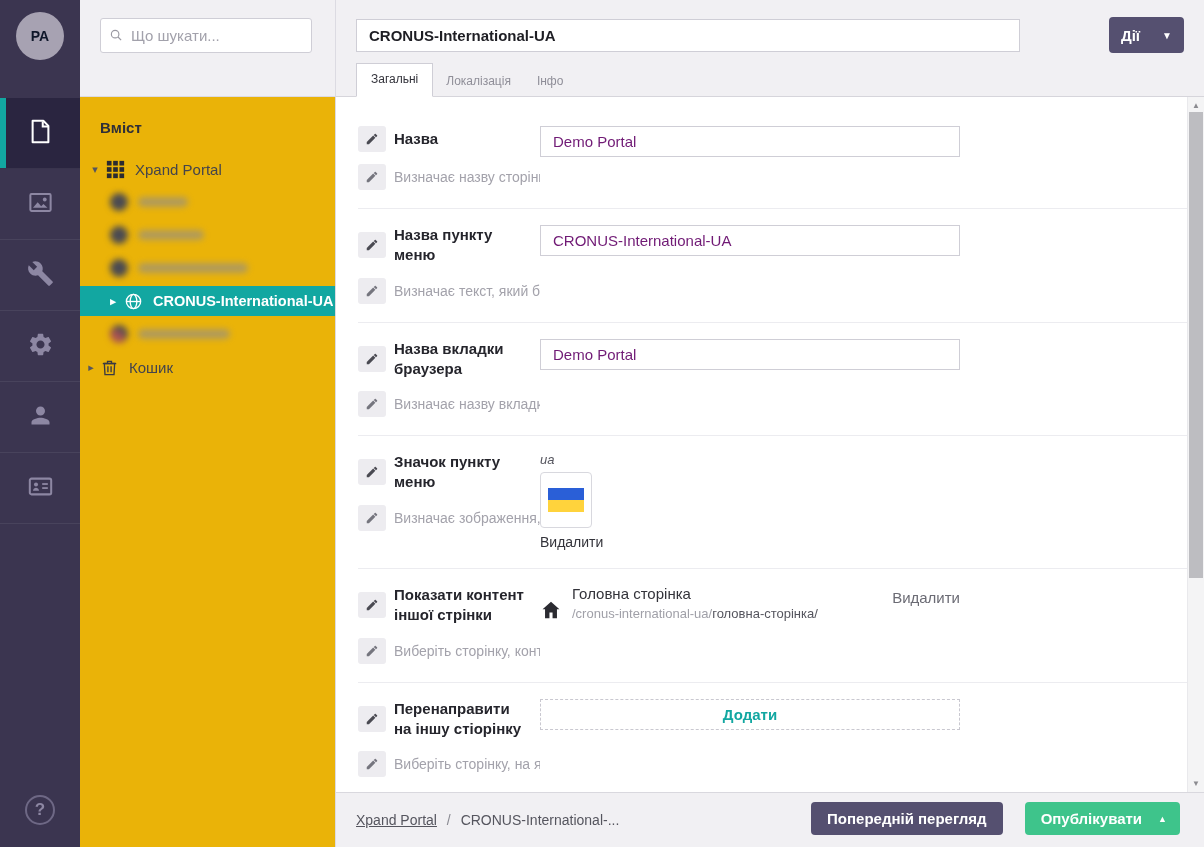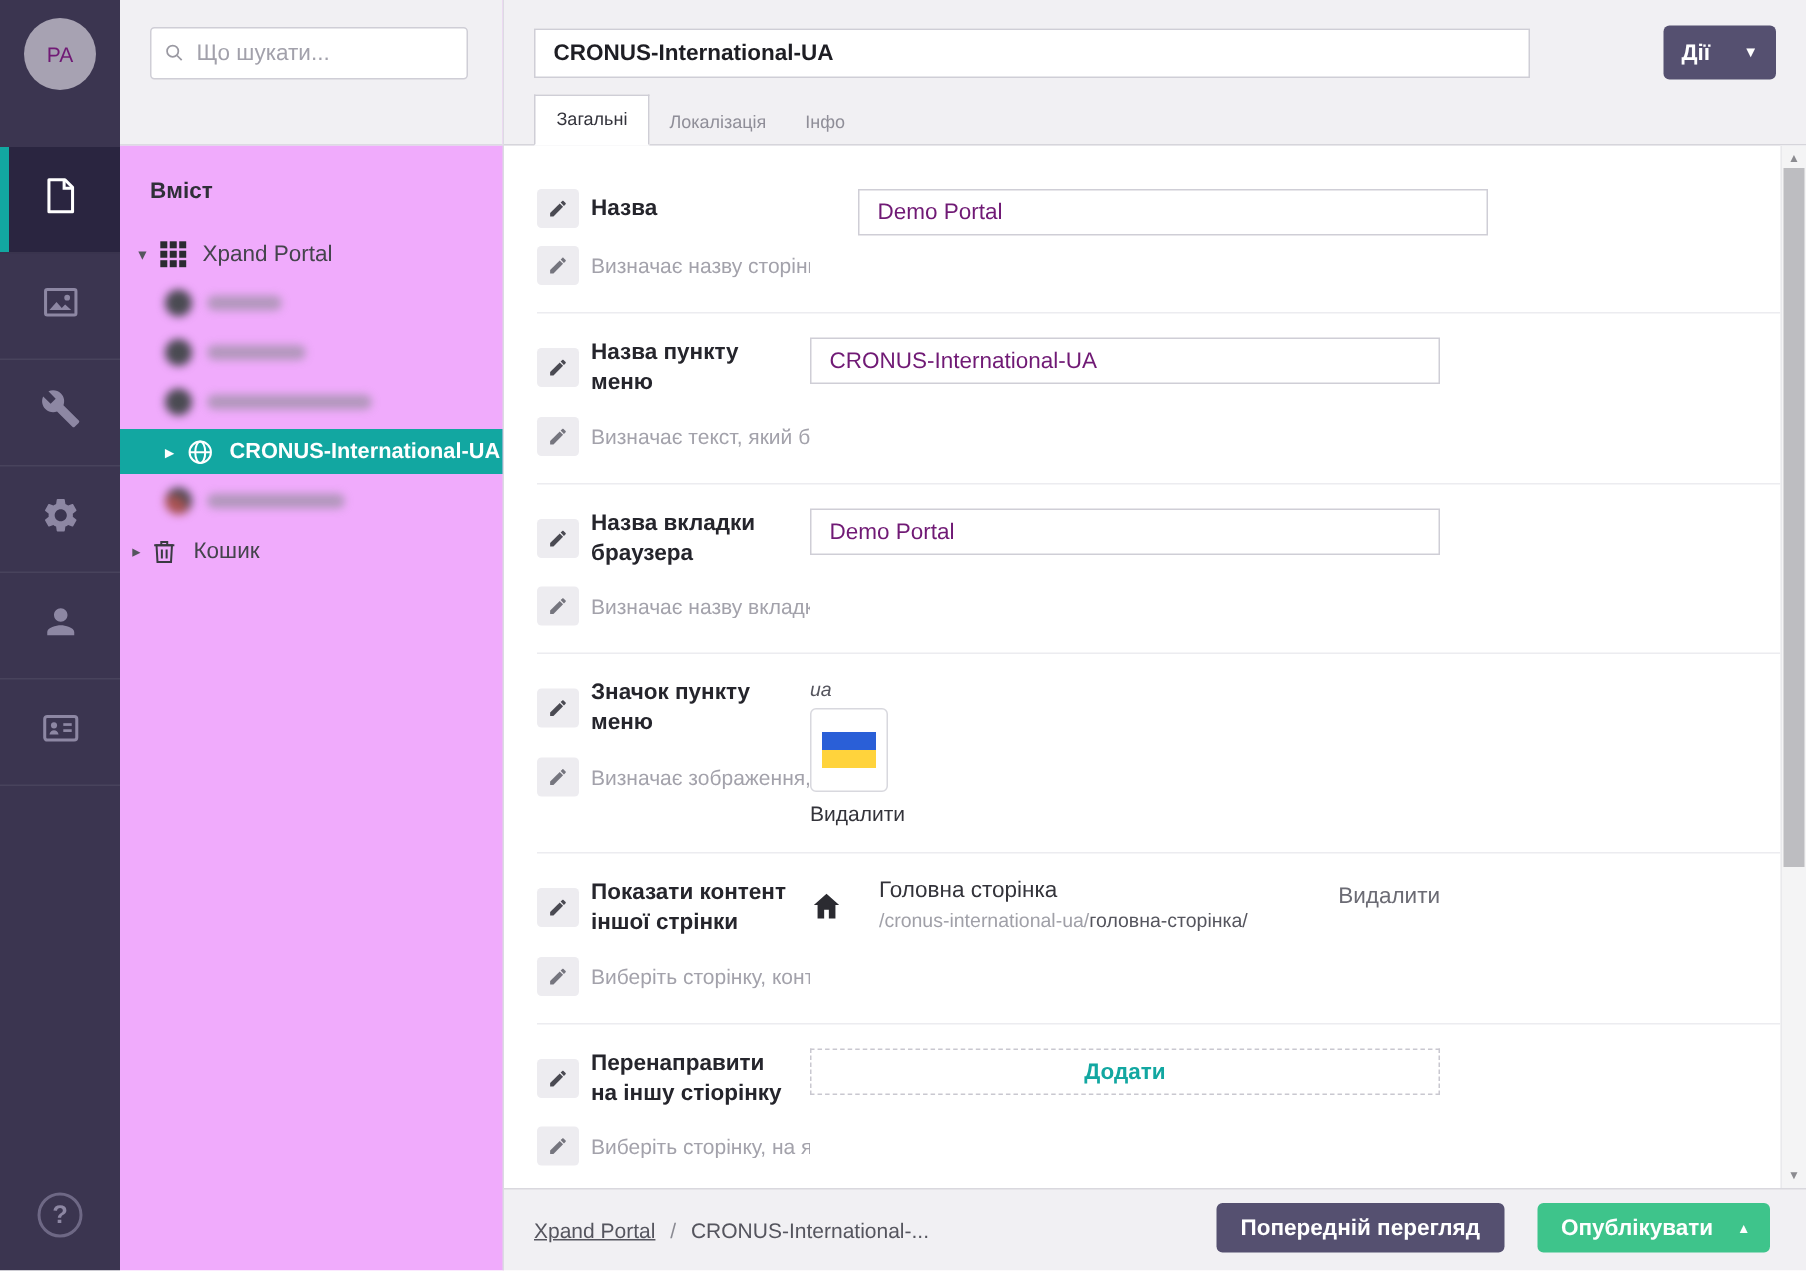--- a/index.html
+++ b/index.html
@@ -3,37 +3,37 @@
 <meta charset="utf-8">
 <style>
   * { margin:0; padding:0; box-sizing:border-box; }
   html,body { width:1204px; height:847px; }
   body { font-family:"Liberation Sans", sans-serif; background:#fff; overflow:hidden; }
   #app { position:relative; width:1204px; height:847px; background:#fff; }
 
   
   .rail { position:absolute; left:0; top:0; width:80px; height:847px; background:#3b3550; }
   .avatar { position:absolute; left:16px; top:12px; width:48px; height:48px; border-radius:50%;
-            background:#a7a2b2; color:#701a75; font-weight:normal; font-size:14px;
+            background:#a7a2b2; color:#0f172a; font-weight:bold; font-size:14px;
             display:flex; align-items:center; justify-content:center; }
   .rail-nav { position:absolute; top:98px; left:0; width:80px; }
   .rail-item { width:80px; height:71px; display:flex; align-items:center; justify-content:center;
                border-bottom:1px solid rgba(255,255,255,0.07); position:relative; cursor:pointer; }
   .rail-item svg { width:27px; height:27px; }
   .rail-item .stroke { stroke:#8d87a3; fill:none; stroke-width:1.8; }
   .rail-item .fill { fill:#8d87a3; }
   .rail-item.active { background:#2a2540; }
   .rail-item.active::before { content:""; position:absolute; left:0; top:0; width:6px; height:100%; background:#12a7a1; }
   .rail-item.active .stroke { stroke:#ffffff; }
   .rail-help { position:absolute; left:25px; bottom:22px; width:30px; height:30px; border-radius:50%;
                border:2px solid #6e6885; color:#8d87a3; font-size:17px; font-weight:bold;
                display:flex; align-items:center; justify-content:center; cursor:pointer; }
 
   
-  .tree-panel { position:absolute; left:80px; top:0; width:256px; height:847px; background:#f0abfc;
+  .tree-panel { position:absolute; left:80px; top:0; width:256px; height:847px; background:#eab308;
                 border-right:1px solid #dcdbe2; }
   .tree-head { height:97px; background:#f1f0f3; border-bottom:1px solid #dcdbe2; position:relative; }
   .search-box { position:absolute; left:20px; top:18px; width:212px; height:35px; background:#fff;
                 border:1px solid #cfced6; border-radius:3px; display:flex; align-items:center; padding:0 8px; }
   .search-box svg { width:15px; height:15px; margin-right:7px; flex:none; }
   .search-box input { border:none; outline:none; width:100%; font-family:inherit; font-size:15px; color:#55555e; background:transparent; }
   .search-box input::placeholder { color:#a2a1ab; }
   .tree-title { margin:22px 0 18px 20px; font-size:15px; font-weight:bold; color:#2f2f38; }
   .tree-row { height:30px; display:flex; align-items:center; font-size:15px; color:#44444c; cursor:pointer; position:relative; }
   .tree-row .caret { width:14px; text-align:center; font-size:11px; color:#55555e; flex:none; }
@@ -61,42 +61,42 @@
                  border:none; border-radius:4px; color:#fff; font-family:inherit; font-weight:bold;
                  font-size:15px; cursor:pointer; display:flex; align-items:center; gap:22px; }
   .actions-btn .dn { font-size:10px; }
   .tabs { position:absolute; left:20px; bottom:-1px; display:flex; align-items:flex-end; }
   .tab { padding:8px 13px 9px; font-size:12px; color:#8f8e98; cursor:pointer; }
   .tab.active { background:#fff; border:1px solid #cfced6; border-bottom:1px solid #fff; color:#33333b; padding:8px 14px 10px; }
 
   
   .content { position:absolute; left:0; top:97px; right:17px; bottom:55px; overflow:hidden; padding-left:22px; }
   .frow { display:flex; align-items:flex-start; padding:16px 0 18px; border-bottom:1px solid #ececf0; }
-  .frow.first { padding-top:29px;gap:32px; }
+  .frow.first { padding-top:29px; }
   .frow.last { border-bottom:none; }
   .fleft { width:182px; flex:none; }
   .lbl-line, .hlp-line { display:flex; align-items:center; }
   .hlp-line { margin-top:12px; }
   .pencil-btn { width:28px; height:26px; flex:none; background:#edecf0; border:none; border-radius:3px;
                 display:flex; align-items:center; justify-content:center; cursor:pointer; margin-right:8px; }
   .pencil-btn svg { width:14px; height:14px; fill:#4a4a52; }
   .hlp-line .pencil-btn svg { fill:#75757e; }
   .flabel { width:136px; font-size:15px; font-weight:bold; color:#25252c; line-height:1.35; }
   .fhelp { font-size:14px; color:#a3a2ab; white-space:nowrap; overflow:hidden; }
   .fvalue { width:420px; position:relative; }
   .fvalue input { width:420px; height:31px; border:1px solid #cfced6; font-family:inherit; font-size:15px;
                   color:#701a75; padding:0 12px; outline:none; }
   .lang-tag { font-size:13px; font-style:italic; color:#55555e; margin-bottom:5px; }
   .flag-card { width:52px; height:56px; border:1px solid #d8d8de; border-radius:4px; background:#fff;
                display:flex; align-items:center; justify-content:center; cursor:pointer; }
   .flag { width:36px; height:24px; }
   .flag .top { height:12px; background:#2a5fd7; }
   .flag .bottom { height:12px; background:#ffd33c; }
   .remove-under { margin-top:6px; font-size:14px; color:#33333a; cursor:pointer; }
-  .page-pick { display:flex; align-items:center;gap:14px; }
+  .page-pick { display:flex; align-items:flex-end; }
   .page-pick svg { width:22px; height:22px; flex:none; margin:2px 10px 0 0; fill:#2b2b31; }
   .page-title { font-size:15px; color:#33333a; }
   .page-path { font-size:13px; margin-top:4px; }
   .page-path .pfx { color:#a0a0a8; }
   .page-path .cur { color:#55555e; }
   .remove-right { position:absolute; right:0; top:4px; font-size:15px; color:#6b6b74; cursor:pointer; }
   .add-btn { width:420px; height:31px; border:1px dashed #c9c8d0; background:#fff; color:#12a7a1;
              font-family:inherit; font-size:15px; font-weight:bold; cursor:pointer; }
 
   

